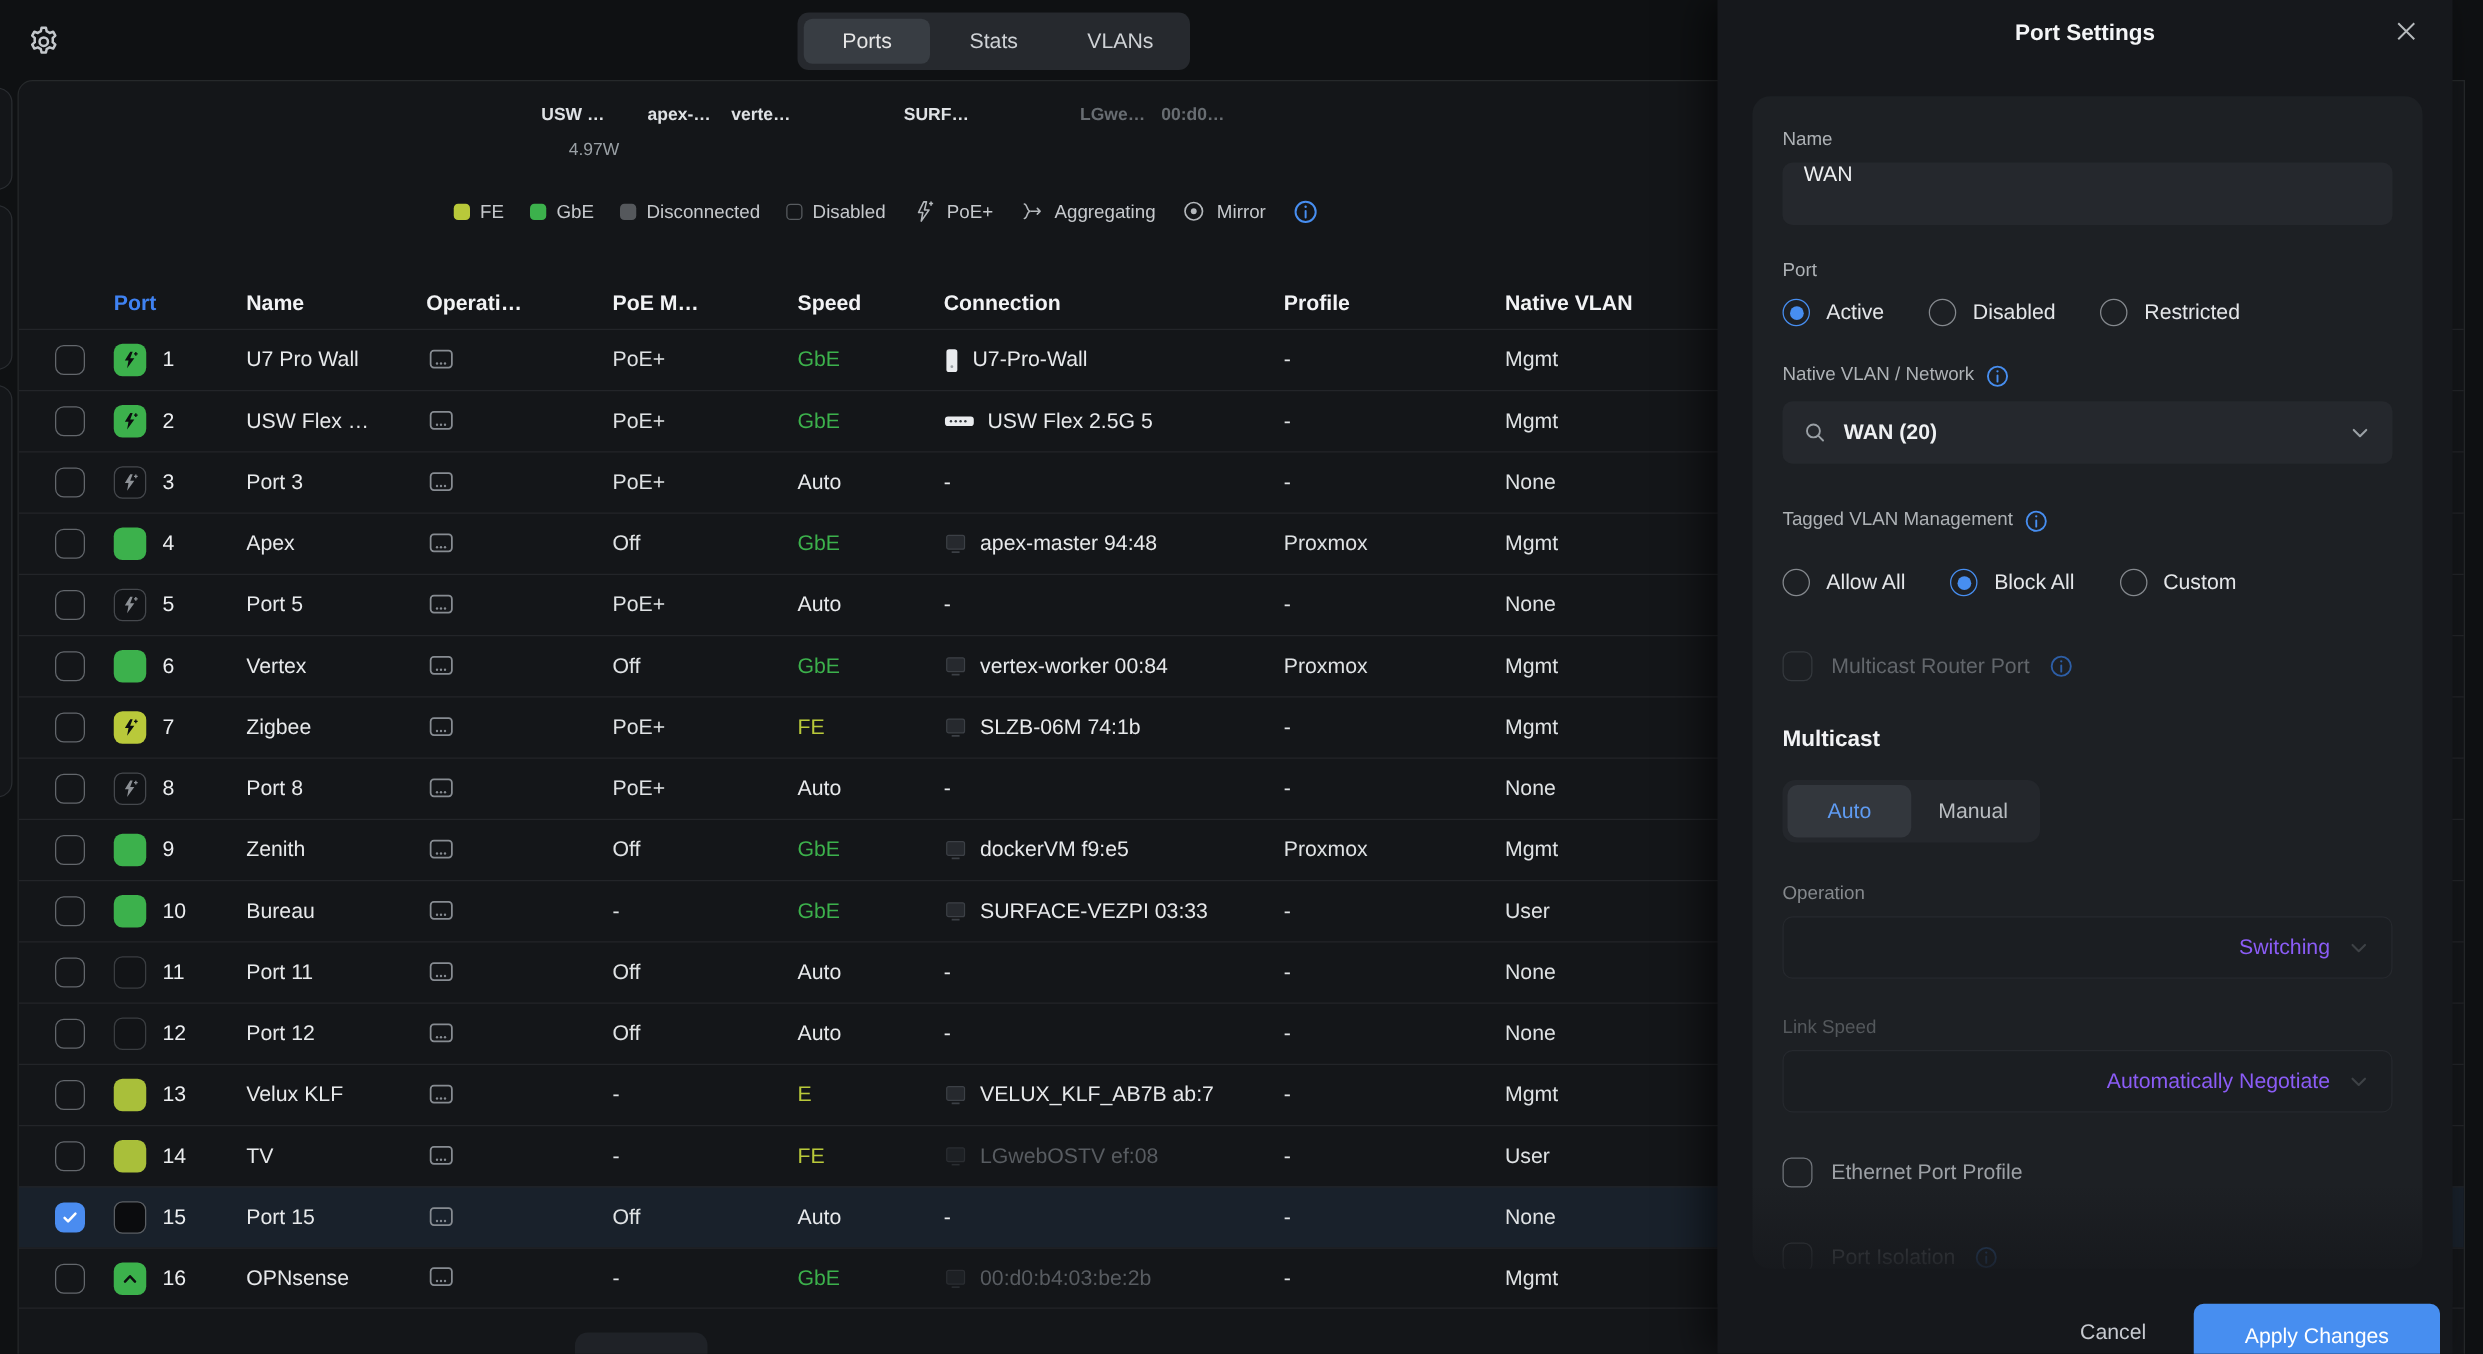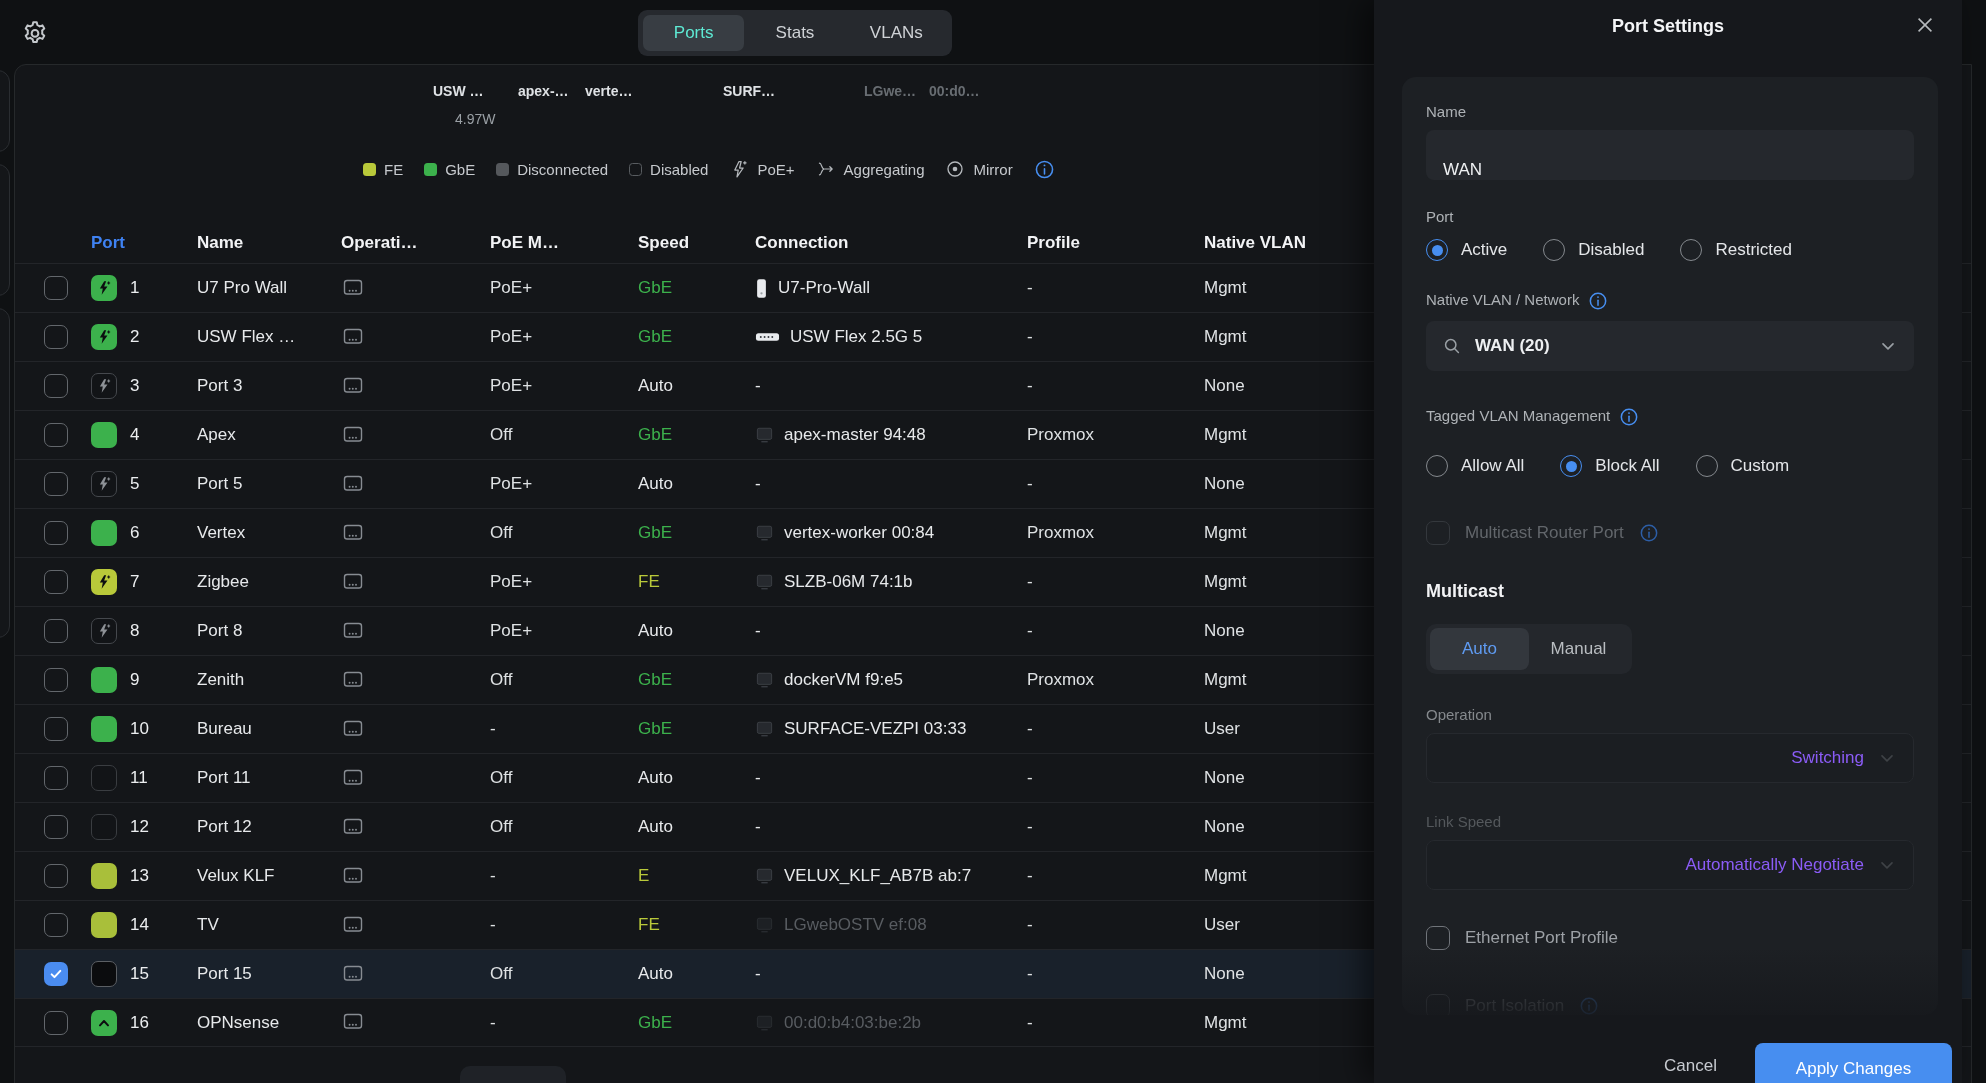--- a/index.html
+++ b/index.html
@@ -7,21 +7,21 @@
     font-family:"Liberation Sans", sans-serif; color:#e7e9eb; }
   #root { position:relative; width:1986px; height:1083px; }
 
   
   .gear { position:absolute; left:20px; top:19px; width:30px; height:30px; color:#c3c7cb; }
   .gear svg { width:100%; height:100%; }
   .tabs { position:absolute; left:638px; top:10px; height:46px; width:314px;
     background:#26292e; border-radius:9px; display:flex; padding:5px; }
   .tab { flex:1; display:flex; align-items:center; justify-content:center;
     font-size:17px; color:#cfd2d6; border-radius:7px; cursor:pointer; }
-  .tab.active { background:#383d43; color:#5eead4; }
+  .tab.active { background:#383d43; color:#e5e5e5; }
 
   
   .edge { position:absolute; left:-16px; width:26px; background:#141619;
     border:1px solid #2a2d31; border-radius:12px; }
 
   
   .card { position:absolute; left:14px; top:64px; width:1958px; height:1030px;
     background:#141619; border:1px solid #26292b; border-radius:12px 0 0 0; }
   .devlabel { position:absolute; top:18px; font-size:14px; font-weight:700;
     color:#dfe2e5; white-space:nowrap; }
@@ -100,21 +100,21 @@
 
   .pcard { position:absolute; left:28px; top:77px; width:536px; height:938px;
     background:#1d2024; border-radius:14px; padding:26px 24px; overflow:hidden; }
 
   .flabel { font-size:15px; color:#aeb2b6; margin-bottom:10px; }
   .flabel.mid { color:#85898d; }
   .flabel.dim2 { color:#54585c; }
   .lblrow { display:flex; gap:9px; margin-bottom:10px; }
   .lblrow .flabel { margin-bottom:0; }
   .inp { height:50px; background:#25282d; border-radius:8px; padding:0 17px;
-    display:flex; align-items:flex-end; font-size:17px; color:#eef0f2; margin-bottom:28px; }
+    display:flex; align-items:flex-start; font-size:17px; color:#eef0f2; margin-bottom:28px; }
 
   .radios { display:flex; align-items:center; gap:36px; margin-bottom:30px; }
   .radio { display:flex; align-items:center; gap:13px; cursor:pointer; }
   .rdot { width:22px; height:22px; border:1.5px solid #85898e; border-radius:50%;
     position:relative; flex:none; }
   .rdot.sel { border-color:#478ef0; }
   .rdot.sel::after { content:""; position:absolute; inset:4.5px; border-radius:50%;
     background:#478ef0; }
   .rlabel { font-size:17px; color:#e4e6e9; }
 

